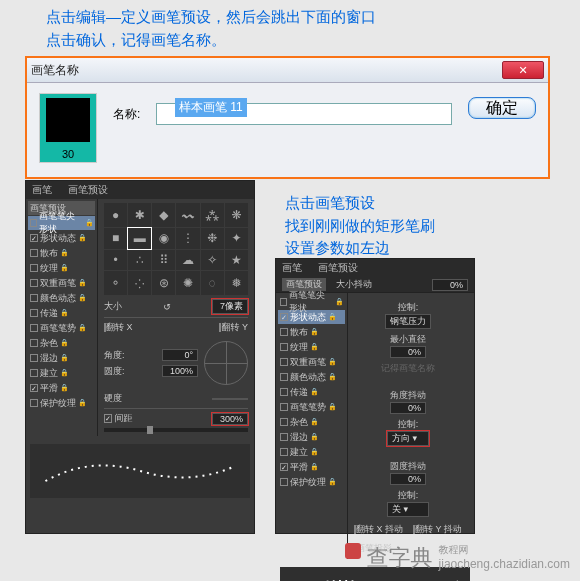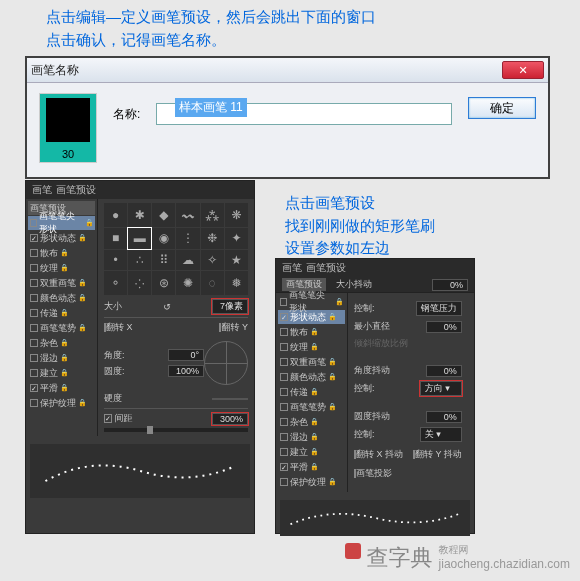--- a/index.html
+++ b/index.html
@@ -1,37 +1,37 @@
 <!DOCTYPE html>
 <html><head>
 <meta charset="utf-8">
 <style>
 * { margin: 0; padding: 0; box-sizing: border-box; font-family: "Microsoft YaHei", sans-serif; }
 body { background: #e8e8e8; width: 580px; height: 581px; position: relative; overflow: hidden; }
 .annotation { color: #0066dd; font-size: 15px; line-height: 1.5; position: absolute; }
-.dialog { position: absolute; left: 25px; top: 56px; width: 525px; background: #eef2f6; border: 2px solid #404040; }
+.dialog { position: absolute; left: 25px; top: 56px; width: 525px; background: #eef2f6; border: 2px solid #f97316; }
 .titlebar { height: 25px; background: linear-gradient(#f4f6fa, #dae2ec); display: flex; align-items: center; padding: 0 4px; border-bottom: 1px solid #aab; }
 .titlebar-text { font-size: 12px; color: #222; }
 .close-btn { margin-left: auto; width: 42px; height: 18px; background: linear-gradient(#e56, #c23); border: 1px solid #923; border-radius: 2px; color: #fff; display: flex; align-items: center; justify-content: center; font-size: 11px; }
 .dialog-body { padding: 10px 12px 14px; display: flex; align-items: flex-start; gap: 16px; background: #eef0f4; }
 .preview-col { display: flex; flex-direction: column; align-items: center; border: 1px solid #ccc; padding: 4px 6px 2px; background: #14b8a6; }
 .preview-swatch { width: 44px; height: 44px; background: #000; }
 .preview-num { font-size: 11px; margin-top: 6px; }
 .name-row { display: flex; align-items: center; gap: 16px; margin-top: 10px; flex: 1; }
 .name-label { font-size: 12px; }
 .name-input { flex: 1; height: 22px; font-size: 12px; padding: 0 4px; border: 1px solid #7aa; background: #fff; }
 .name-input::selection { background: #5aa8f0; }
 .dialog-btns { display: flex; flex-direction: column; gap: 8px; margin-top: 4px; }
-.win-btn { width: 68px; height: 22px; font-size: 12px; background: linear-gradient(#fbfcfe, #d9e6f4); border: 1px solid #78a7d8; border-radius: 0; cursor: pointer; }
+.win-btn { width: 68px; height: 22px; font-size: 16px; background: linear-gradient(#fbfcfe, #d9e6f4); border: 1px solid #78a7d8; border-radius: 8px; cursor: pointer; }
 .win-btn.primary { border: 1px solid #2d7cd6; box-shadow: 0 0 2px #5ad inset; }
 
 .panel { position: absolute; background: #3a3a3a; color: #c8c8c8; font-size: 10px; border: 1px solid #222; }
 .panel-left { left: 25px; top: 180px; width: 230px; height: 354px; }
 .panel-right { left: 275px; top: 258px; width: 200px; height: 276px; }
-.panel-tabs { display: flex; height: 18px; background: #2a2a2a; align-items: center; padding: 0 6px; gap: 4px; }
+.panel-tabs { display: flex; height: 18px; background: #2a2a2a; align-items: center; padding: 0 6px; gap: 16px; }
 .panel-tab { font-size: 10px; color: #bbb; }
 .panel-content { display: flex; }
 .checklist { width: 72px; border-right: 1px solid #222; padding: 2px; }
 .check-item { display: flex; align-items: center; height: 14px; gap: 2px; font-size: 9px; padding: 0 2px; margin-bottom: 1px; }
 .check-item.hdr { background: #555; }
 .check-item.highlight { background: #6b85a6; color: #fff; }
 .cb { width: 8px; height: 8px; border: 1px solid #888; font-size: 7px; line-height: 7px; text-align: center; color: #ddd; }
 .lock { width: 8px; height: 8px; font-size: 7px; color: #888; }
 .right-col { flex: 1; padding: 4px 6px; }
 .brush-grid { display: grid; grid-template-columns: repeat(6, 1fr); gap: 1px; height: 92px; overflow: hidden; margin-bottom: 4px; }
@@ -49,21 +49,21 @@
 .dropdown.boxed { outline: 1px solid #c33; }
 .subhead { background: #2a2a2a; display: flex; height: 16px; align-items: center; padding: 0 6px; gap: 10px; font-size: 9px; border-bottom: 1px solid #222; }
 .subhead .sel { background: #555; padding: 0 4px; }
 
 .watermark { position: absolute; right: 10px; bottom: 8px; display: flex; gap: 6px; }
 .watermark-text { font-size: 22px; color: #888; font-weight: 300; }
 .watermark-sub { font-size: 10px; color: #999; }
 .wm-badge { width: 16px; height: 16px; background: #c44; border-radius: 3px; }
 
 .right-settings { padding: 4px 6px; }
-.right-settings .slider-row { margin: 4px 0; }
+.right-settings .slider-row { margin: 4px 0; flex-direction: column; }
 .flip-row { display: flex; gap: 10px; font-size: 9px; margin-top: 6px; }
 </style>
 </head>
 <body>
 
 <div class="annotation" style="left:46px; top:6px; white-space:pre-line;">点击编辑—定义画笔预设，然后会跳出下面的窗口
 点击确认，记得画笔名称。</div>
 
 <div class="dialog">
   <div class="titlebar">
@@ -196,21 +196,21 @@
       <div class="slider-row">
         <span class="lbl">大小</span>
         <span style="font-size:9px">↺</span>
         <span class="val-box boxed">7像素</span>
       </div>
       <div style="height:1px;background:#555;margin:3px 0"></div>
       <div class="slider-row">
         <span class="lbl"><span class="cb"></span> <span>翻转 X</span></span>
         <span class="lbl"><span class="cb"></span> <span>翻转 Y</span></span>
       </div>
-      <div style="display:flex; align-items:center;">
+      <div style="display:flex; gap:6px; align-items:center;">
         <div style="flex:1">
           <div class="slider-row">
               <span class="lbl">角度:</span>
               <span class="val-box">0°</span>
             </div>
           <div class="slider-row">
               <span class="lbl">圆度:</span>
               <span class="val-box">100%</span>
             </div>
         </div>
@@ -324,21 +324,21 @@
     <div class="right-settings">
       <div class="slider-row">
           <span class="lbl"><span>控制:</span></span>
           <span class="dropdown">钢笔压力</span>
         </div>
       <div class="slider-row">
           <span class="lbl">最小直径</span>
           <span class="val-box">0%</span>
         </div>
       <div class="slider-row">
-          <span class="lbl" style="color:#666">倾斜缩放比例</span>
+          <span class="lbl" style="color:#666">记得画笔名称</span>
         </div>
       <div style="height:6px"></div>
       <div class="slider-row">
           <span class="lbl">角度抖动</span>
           <span class="val-box">0%</span>
         </div>
       <div class="slider-row">
           <span class="lbl">控制:</span>
           <span class="dropdown boxed"><span>方向</span> ▾</span>
         </div>

